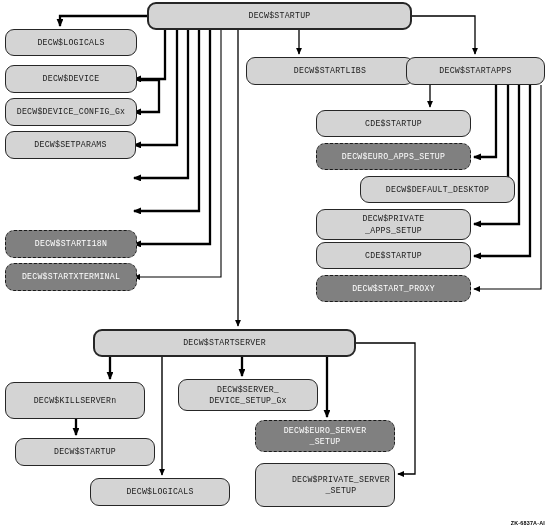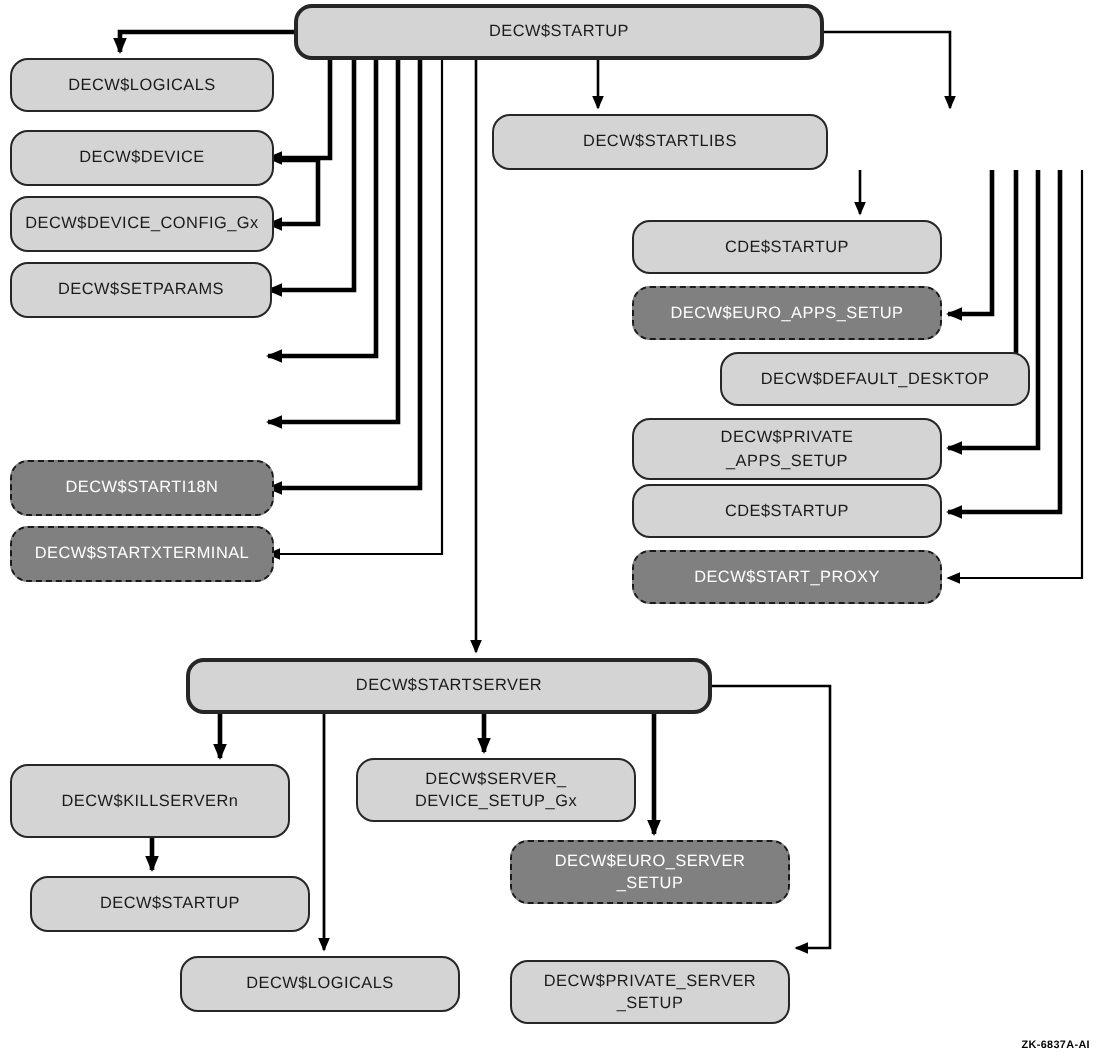--- a/index.html
+++ b/index.html
@@ -29,20 +29,21 @@
     align-items: center;
     justify-content: center;
     text-align: center;
     border-radius: 9px;
     font-size: 8.2px;
     letter-spacing: 0.25px;
     line-height: 1.35;
     z-index: 3;
     padding: 0 4px;
     white-space: pre-line;
+    font-family: Liberation Mono, monospace;
   }
   .node.light {
     background: #d4d4d4;
     border: 1.4px solid #262626;
     color: #1a1a1a;
   }
   .node.dark {
     background: #808080;
     border: 1.4px dashed #1a1a1a;
     color: #ffffff;
@@ -143,20 +144,23 @@
   </div>
 
   <div class="node dark" style="left:5px; top:263px; width:132px; height:28px;">
     <span class="node-label">DECW$STARTXTERMINAL</span>
   </div>
 
   <div class="node light" style="left:246px; top:57px; width:168px; height:28px;">
     <span class="node-label">DECW$STARTLIBS</span>
   </div>
 
+  <div class="node light" style="left:406px; top:57px; width:139px; height:28px;">
+    <span class="node-label">DECW$STARTAPPS</span>
+  </div>
 
   <div class="node light" style="left:316px; top:110px; width:155px; height:27px;">
     <span class="node-label">CDE$STARTUP</span>
   </div>
 
   <div class="node dark" style="left:316px; top:143px; width:155px; height:27px;">
     <span class="node-label">DECW$EURO_APPS_SETUP</span>
   </div>
 
   <div class="node light" style="left:316px; top:176px; width:155px; height:27px;margin-left:44px;">
@@ -195,20 +199,20 @@
   <div class="node light" style="left:178px; top:379px; width:140px; height:32px;">
     <span class="node-label">DECW$SERVER_
 DEVICE_SETUP_Gx</span>
   </div>
 
   <div class="node dark" style="left:255px; top:420px; width:140px; height:32px;">
     <span class="node-label">DECW$EURO_SERVER
 _SETUP</span>
   </div>
 
-  <div class="node light" style="left:255px; top:480px; width:140px; height:32px;">
+  <div class="node light" style="left:255px; top:463px; width:140px; height:44px;justify-content:flex-end;">
     <span class="node-label">DECW$PRIVATE_SERVER
 _SETUP</span>
   </div>
 
   <div id="figure-id">ZK-6837A-AI</div>
 
 </div>
 
 </body></html>

